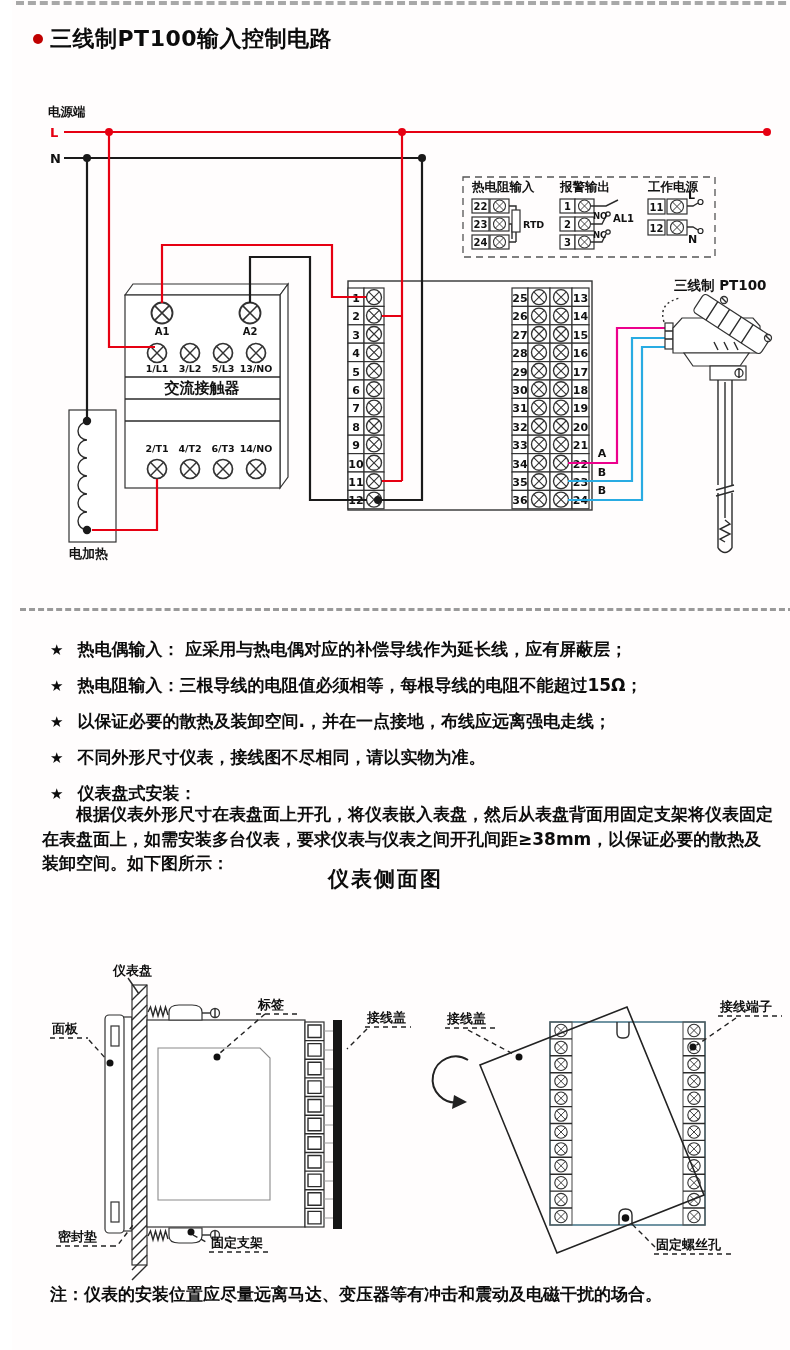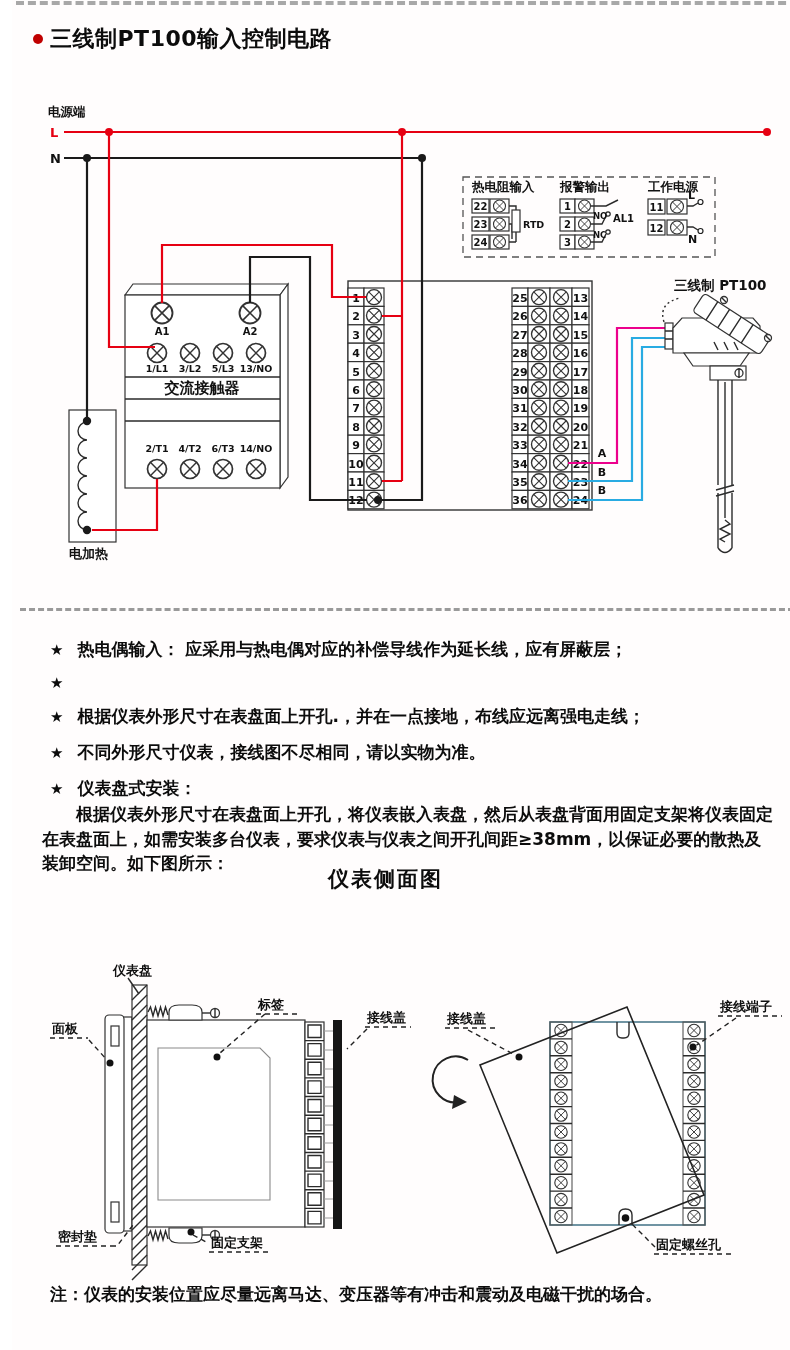--- a/index.html
+++ b/index.html
@@ -348,24 +348,25 @@
 
   <div class="abs dashline2" style="top:608px;left:8px;right:8px;"></div>
 
   <div class="abs" style="left:38px;top:638px;right:16px;">
     <div class="noteitem">
       <span class="star">★</span>
       <span>热电偶输入： 应采用与热电偶对应的补偿导线作为延长线，应有屏蔽层；</span>
     </div>
     <div class="noteitem">
       <span class="star">★</span>
+      <span>热电阻输入：三根导线的电阻值必须相等，每根导线的电阻不能超过15Ω；</span>
     </div>
     <div class="noteitem">
       <span class="star">★</span>
-      <span>根据仪表外形尺寸在表盘面上开孔.，并在一点接地，布线应远离强电走线；</span>
+      <span>以保证必要的散热及装卸空间.，并在一点接地，布线应远离强电走线；</span>
     </div>
     <div class="noteitem">
       <span class="star">★</span>
       <span>不同外形尺寸仪表，接线图不尽相同，请以实物为准。</span>
     </div>
     <div class="noteitem">
       <span class="star">★</span>
       <span>仪表盘式安装：</span>
     </div>
   </div>

